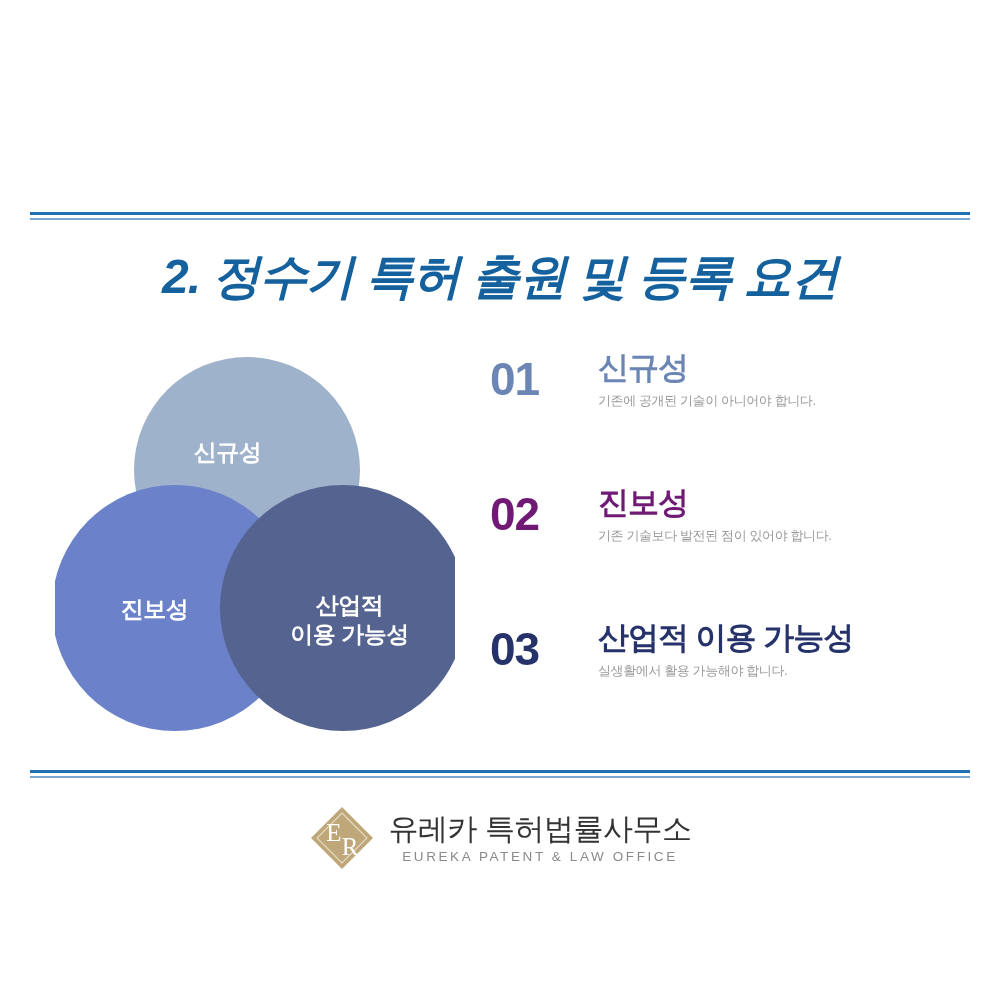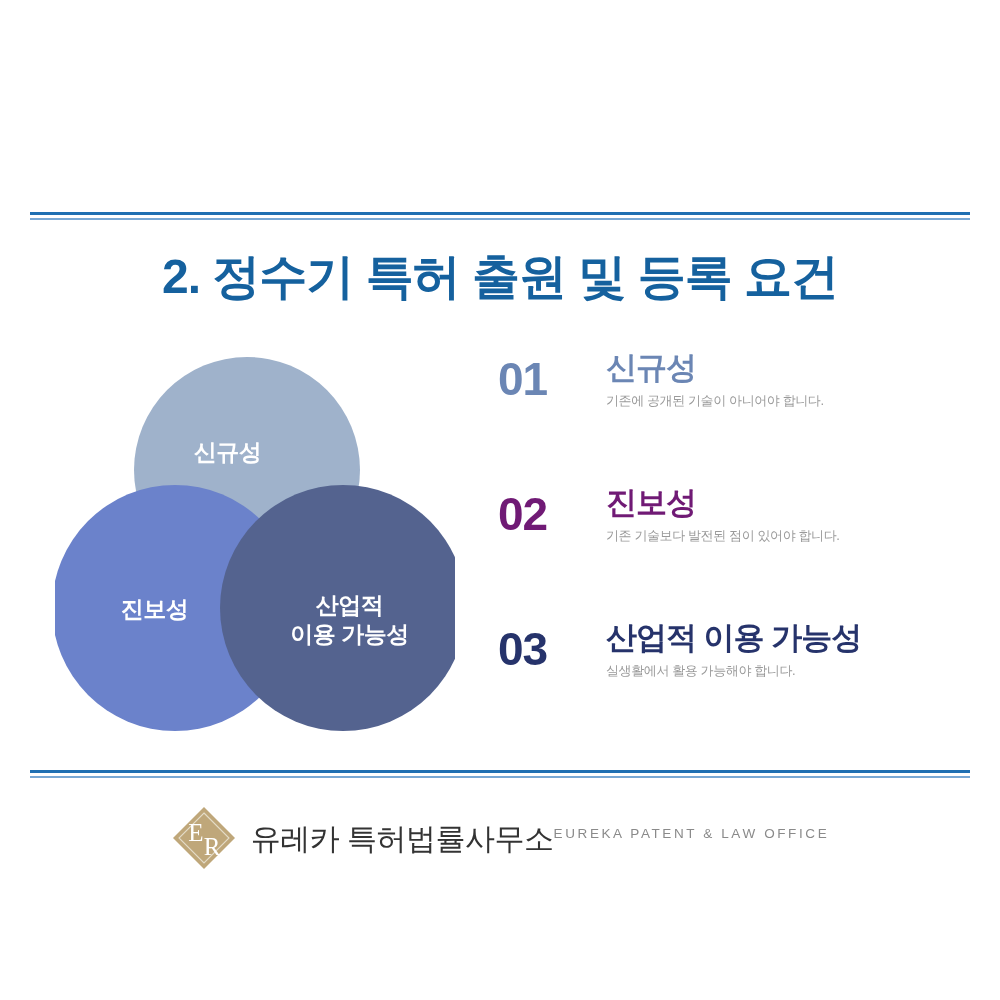--- a/index.html
+++ b/index.html
@@ -50,20 +50,21 @@
     position: absolute;
     top: 245px;
     left: 0;
     width: 1000px;
     text-align: center;
     font-size: 48px;
     font-weight: bold;
     letter-spacing: -1px;
     color: #15619e;
     white-space: nowrap;
+    font-style: italic;
   }
 
   
   .venn {
     position: absolute;
     left: 55px;
     top: 355px;
     width: 400px;
     height: 380px;
   }
@@ -86,21 +87,20 @@
   
   .list {
     position: absolute;
     left: 490px;
     top: 350px;
     width: 480px;
   }
   .list-item {
     position: relative;
     height: 135px;
-    margin-left: 8px;
   }
   .item-num {
     position: absolute;
     left: 0;
     top: 6px;
     width: 95px;
     font-size: 46px;
     font-weight: bold;
     letter-spacing: -1px;
     line-height: 1;
@@ -142,21 +142,21 @@
     align-items: center;
   }
   .logo-mark {
     width: 66px;
     height: 66px;
     flex: 0 0 auto;
     margin-right: 14px;
   }
   .logo-text {
     display: flex;
-    flex-direction: row;
+    flex-direction: column;
     justify-content: center;
   }
   .logo-ko {
     font-size: 30px;
     color: #333333;
     letter-spacing: -0.5px;
     line-height: 1.1;
     white-space: nowrap;
   }
   .logo-en {

